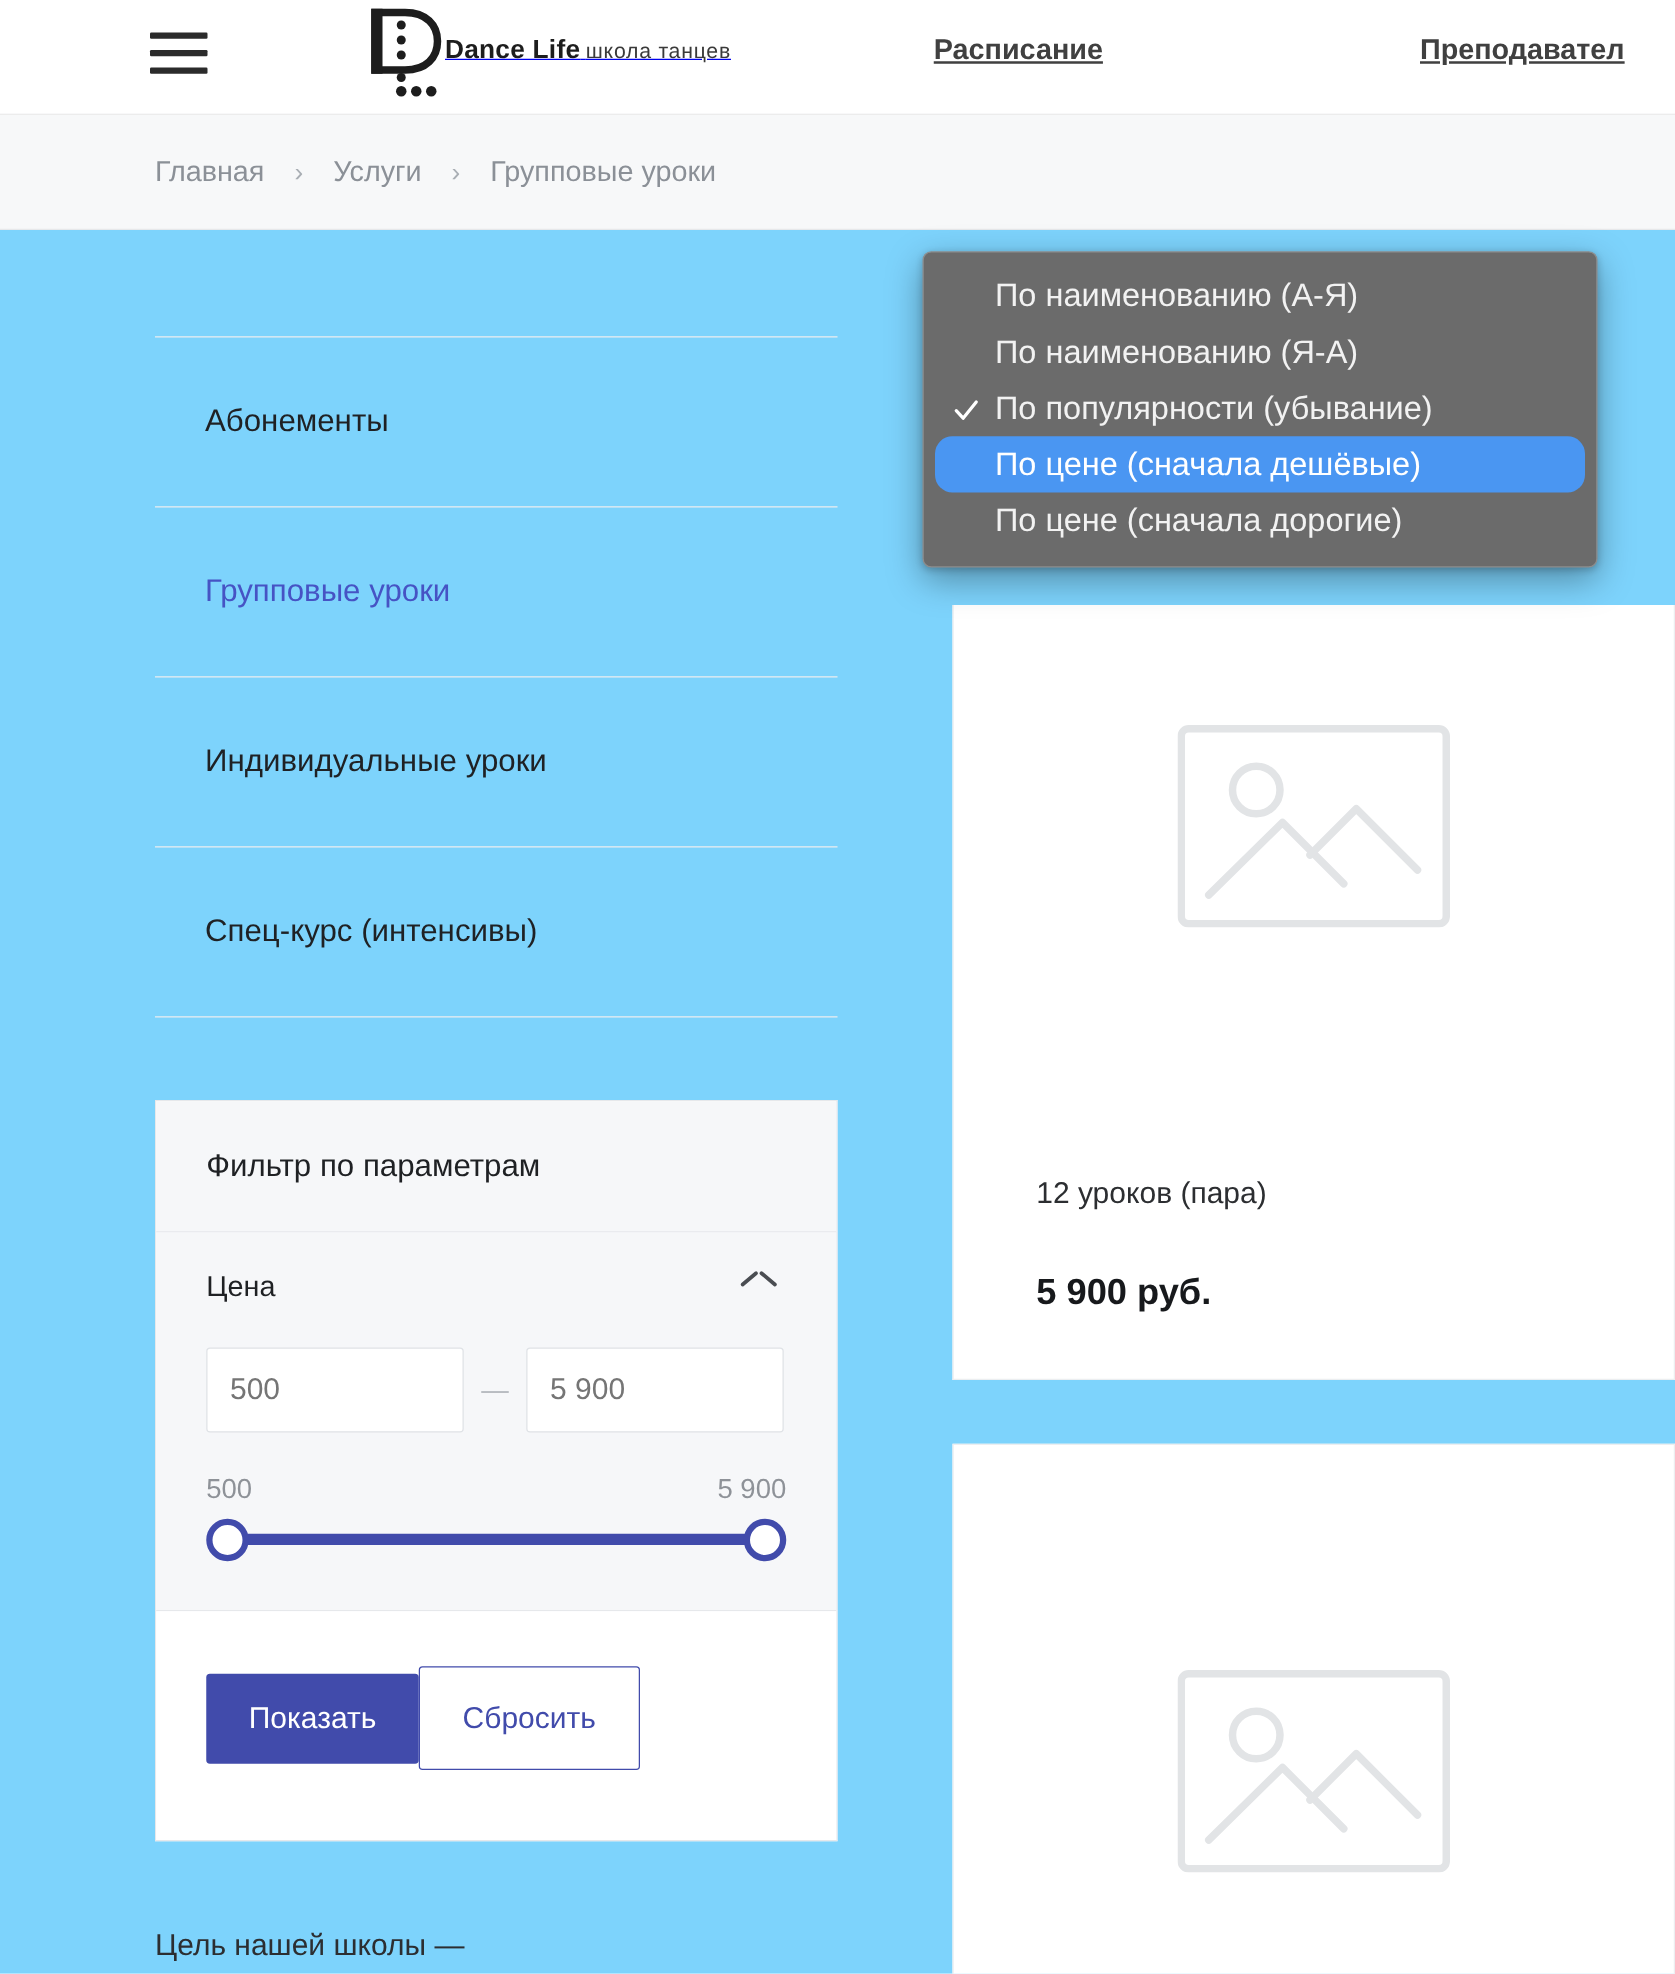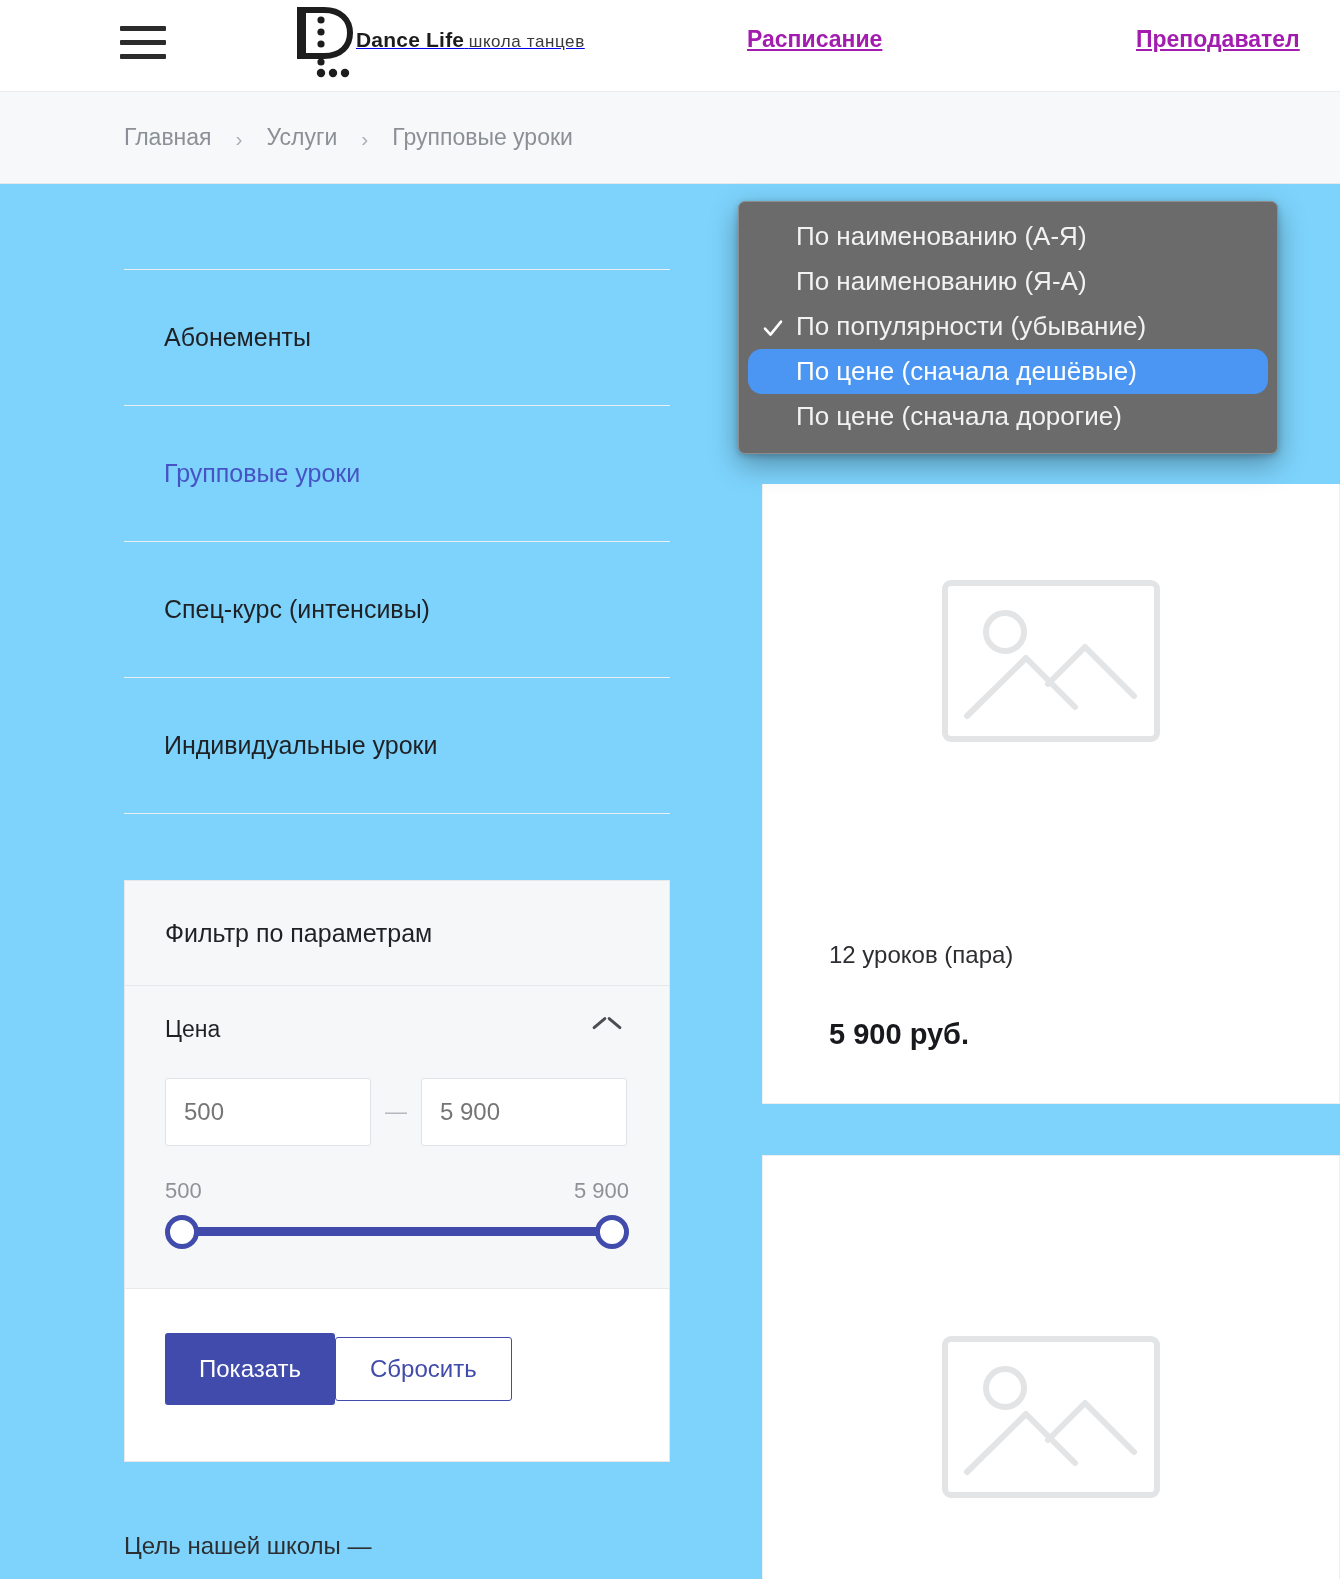--- a/index.html
+++ b/index.html
@@ -39,21 +39,21 @@
     font-size: 21px; font-weight: 700; color: #1d1d1d;
     letter-spacing: .2px; line-height: 1.1;
   }
   .logo-sub {
     font-size: 17px; color: #3a3a3a; letter-spacing: .6px;
     line-height: 1.3; margin-top: 3px;
   }
 
   .nav-item {
     position: absolute; top: 26px;
-    font-size: 23px; font-weight: 700; color: #a21caf;
+    font-size: 23px; font-weight: 700; color: #404040;
     white-space: nowrap; cursor: pointer;
   }
   #nav-0 { left: 747px; }
   #nav-1 { left: 1136px; }
 
   
   .breadcrumb-bar {
     position: absolute; top: 91px; left: 0;
     width: 1340px; height: 93px;
     background: #f7f8f9;
@@ -141,21 +141,21 @@
   .filter-actions {
     background: #ffffff; padding: 44px 40px 56px 40px;
     display: flex; align-items: center; 
   }
   .btn-primary {
     height: 72px; padding: 0 34px;
     background: #414bab; color: #fff; border: none; border-radius: 3px;
     font-size: 24px; font-family: "Liberation Sans", sans-serif; cursor: pointer;
   }
   .btn-outline {
-    height: 64px; padding: 0 34px;
+    height: 83px; padding: 0 34px;
     background: #fff; color: #414bab;
     border: 1.6px solid #414bab; border-radius: 3px;
     font-size: 24px; font-family: "Liberation Sans", sans-serif; cursor: pointer;
   }
 
   .about-text {
     margin-top: 66px; font-size: 24px; color: #2c2e31; line-height: 1.5;
   }
 
   
@@ -270,22 +270,22 @@
     </nav>
   </div>
 
   <div class="main">
 
     <aside class="sidebar">
 
       <div class="cat-list">
         <div class="cat-item">Абонементы</div>
         <div class="cat-item active">Групповые уроки</div>
+        <div class="cat-item">Индивидуальные уроки</div>
         <div class="cat-item">Спец-курс (интенсивы)</div>
-        <div class="cat-item">Индивидуальные уроки</div>
       </div>
 
       <div class="filter-box">
         <div class="filter-head">Фильтр по параметрам</div>
 
         <div class="filter-body">
           <div class="filter-row-title">
             <span>Цена</span>
             <span class="chev"></span>
           </div>

